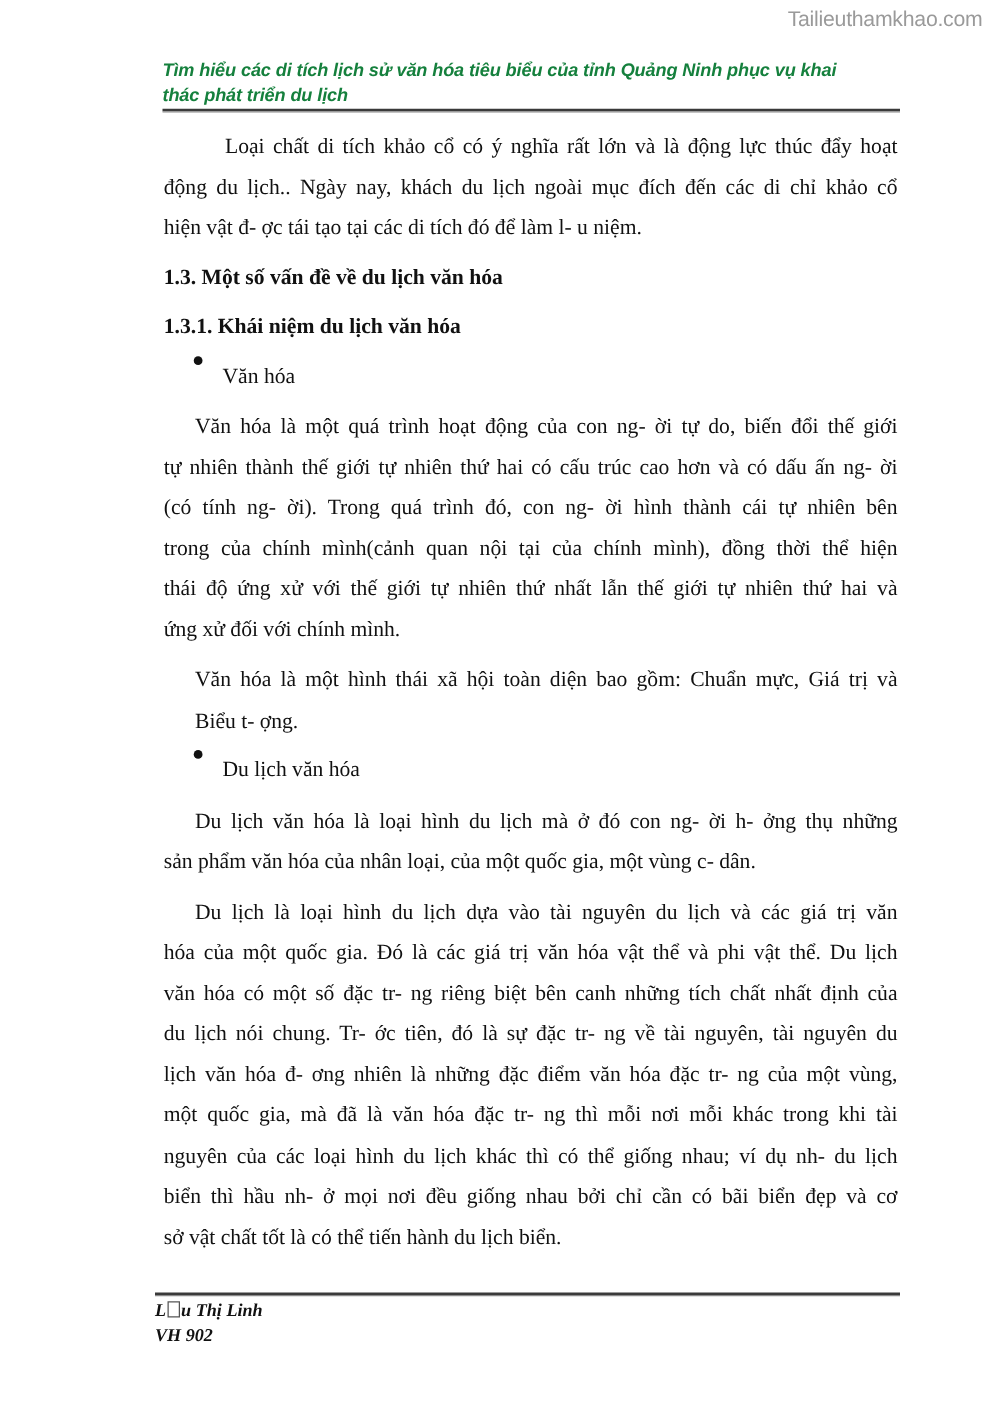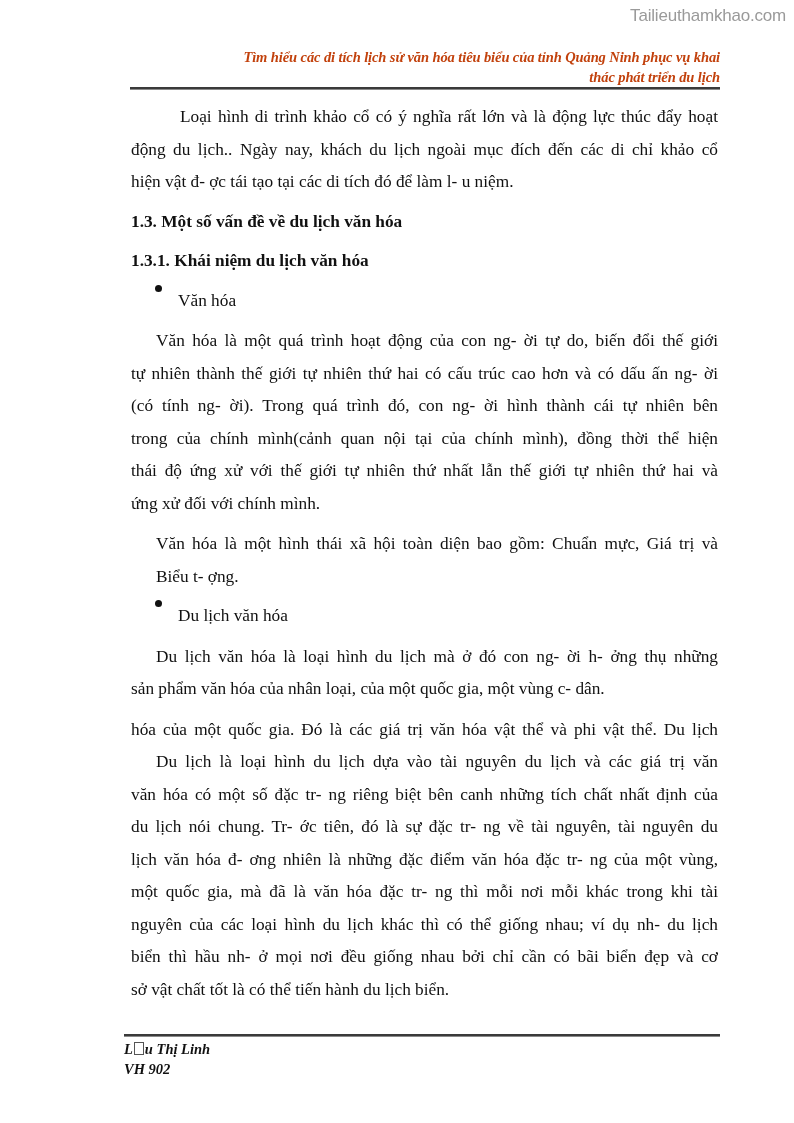--- a/index.html
+++ b/index.html
@@ -1,22 +1,22 @@
 <!DOCTYPE html>
 <html><head>
 <meta charset="utf-8">
 <style>
   html, body { margin: 0; padding: 0; background: #ffffff; }
   body { width: 794px; height: 1123px; position: relative; overflow: hidden;
          font-family: "Liberation Serif", "DejaVu Serif", serif; color: #111; }
   .watermark { position: absolute; top: 6px; right: 8px; font-family: "Liberation Sans", sans-serif;
                font-size: 17px; color: #9a9a9a; letter-spacing: -0.2px; }
-  .running-header { position: absolute; top: 47px; left: 130px; width: 590px; text-align: right;
-                    font-family: Liberation Serif, serif; font-style: italic; font-weight: bold;
-                    font-size: 14.5px; line-height: 20px; color: #c2410c; letter-spacing: -0.1px; }
+  .running-header { position: absolute; top: 47px; left: 130px; width: 590px; text-align: left;
+                    font-family: Liberation Sans, sans-serif; font-style: italic; font-weight: bold;
+                    font-size: 14.5px; line-height: 20px; color: #15803d; letter-spacing: -0.1px; }
   .rule { position: absolute; height: 0; border-top: 2px solid #3a3a3a; border-bottom: 1px solid #8a8a8a; }
   .rule.top { top: 87px; left: 130px; width: 590px; }
   .rule.bottom { top: 1034px; left: 124px; width: 596px; }
   .content { position: absolute; top: 101px; left: 131px; width: 587px; font-size: 17.3px; line-height: 32.5px; }
   .p { margin: 0; text-align: justify; }
   .p .line { display: block; text-align-last: justify; white-space: nowrap; }
   .p .line.last { text-align-last: left; }
   .h2 { margin: 7px 0 0 0; font-weight: bold; font-size: 17.3px; line-height: 32.5px; }
   .h3 { margin: 7px 0 0 0; font-weight: bold; font-size: 17.3px; line-height: 32.5px; }
   .bullet { display: flex; margin: 7px 0 0 24px; }
@@ -34,21 +34,21 @@
 
 <div class="running-header">
   <div>Tìm hiểu các di tích lịch sử văn hóa tiêu biểu của tỉnh Quảng Ninh phục vụ khai</div>
   <div>thác phát triển du lịch</div>
 </div>
 <div class="rule top"></div>
 
 <div class="content">
 
   <div class="p">
-    <span class="line" style="padding-left:49px">Loại hình di trình khảo cổ có ý nghĩa rất lớn và là động lực thúc đẩy hoạt</span>
+    <span class="line" style="padding-left:49px">Loại chất di tích khảo cổ có ý nghĩa rất lớn và là động lực thúc đẩy hoạt</span>
     <span class="line">động du lịch.. Ngày nay, khách du lịch ngoài mục đích đến các di chỉ khảo cổ</span>
     <span class="line last">hiện vật đ- ợc tái tạo tại các di tích đó để làm l- u niệm.</span>
   </div>
 
   <div class="h2">1.3. Một số vấn đề về du lịch văn hóa</div>
   <div class="h3">1.3.1. Khái niệm du lịch văn hóa</div>
 
   <div class="bullet">
     <span class="dot"></span>
     <span>Văn hóa</span>
@@ -76,22 +76,22 @@
   </div>
 
   <div class="gap"></div>
   <div class="p">
     <span class="line" style="padding-left:25px">Du lịch văn hóa là loại hình du lịch mà ở đó con ng- ời h- ởng thụ những</span>
     <span class="line last">sản phẩm văn hóa của nhân loại, của một quốc gia, một vùng c-  dân.</span>
   </div>
 
   <div class="gap"></div>
   <div class="p">
+    <span class="line" style="padding-left:25px">Du lịch là loại hình du lịch dựa vào tài nguyên du lịch và các giá trị văn</span>
     <span class="line">hóa của một quốc gia. Đó là các giá trị văn hóa vật thể và phi vật thể. Du lịch</span>
-    <span class="line" style="padding-left:25px">Du lịch là loại hình du lịch dựa vào tài nguyên du lịch và các giá trị văn</span>
     <span class="line">văn hóa có một số đặc tr- ng riêng biệt bên canh những tích chất nhất định của</span>
     <span class="line">du lịch nói chung. Tr- ớc tiên, đó là sự đặc tr- ng về tài nguyên, tài nguyên du</span>
     <span class="line">lịch văn hóa đ- ơng nhiên là những đặc điểm văn hóa đặc tr- ng của một vùng,</span>
     <span class="line">một quốc gia, mà đã là văn hóa đặc tr- ng thì mỗi nơi mỗi khác trong khi tài</span>
     <span class="line">nguyên của các loại hình du lịch khác thì có thể giống nhau; ví dụ nh-  du lịch</span>
     <span class="line">biển thì hầu nh-  ở mọi nơi đều giống nhau bởi chỉ cần có bãi biển đẹp và cơ</span>
     <span class="line last">sở vật chất tốt là có thể tiến hành du lịch biển.</span>
   </div>
 </div>
 

